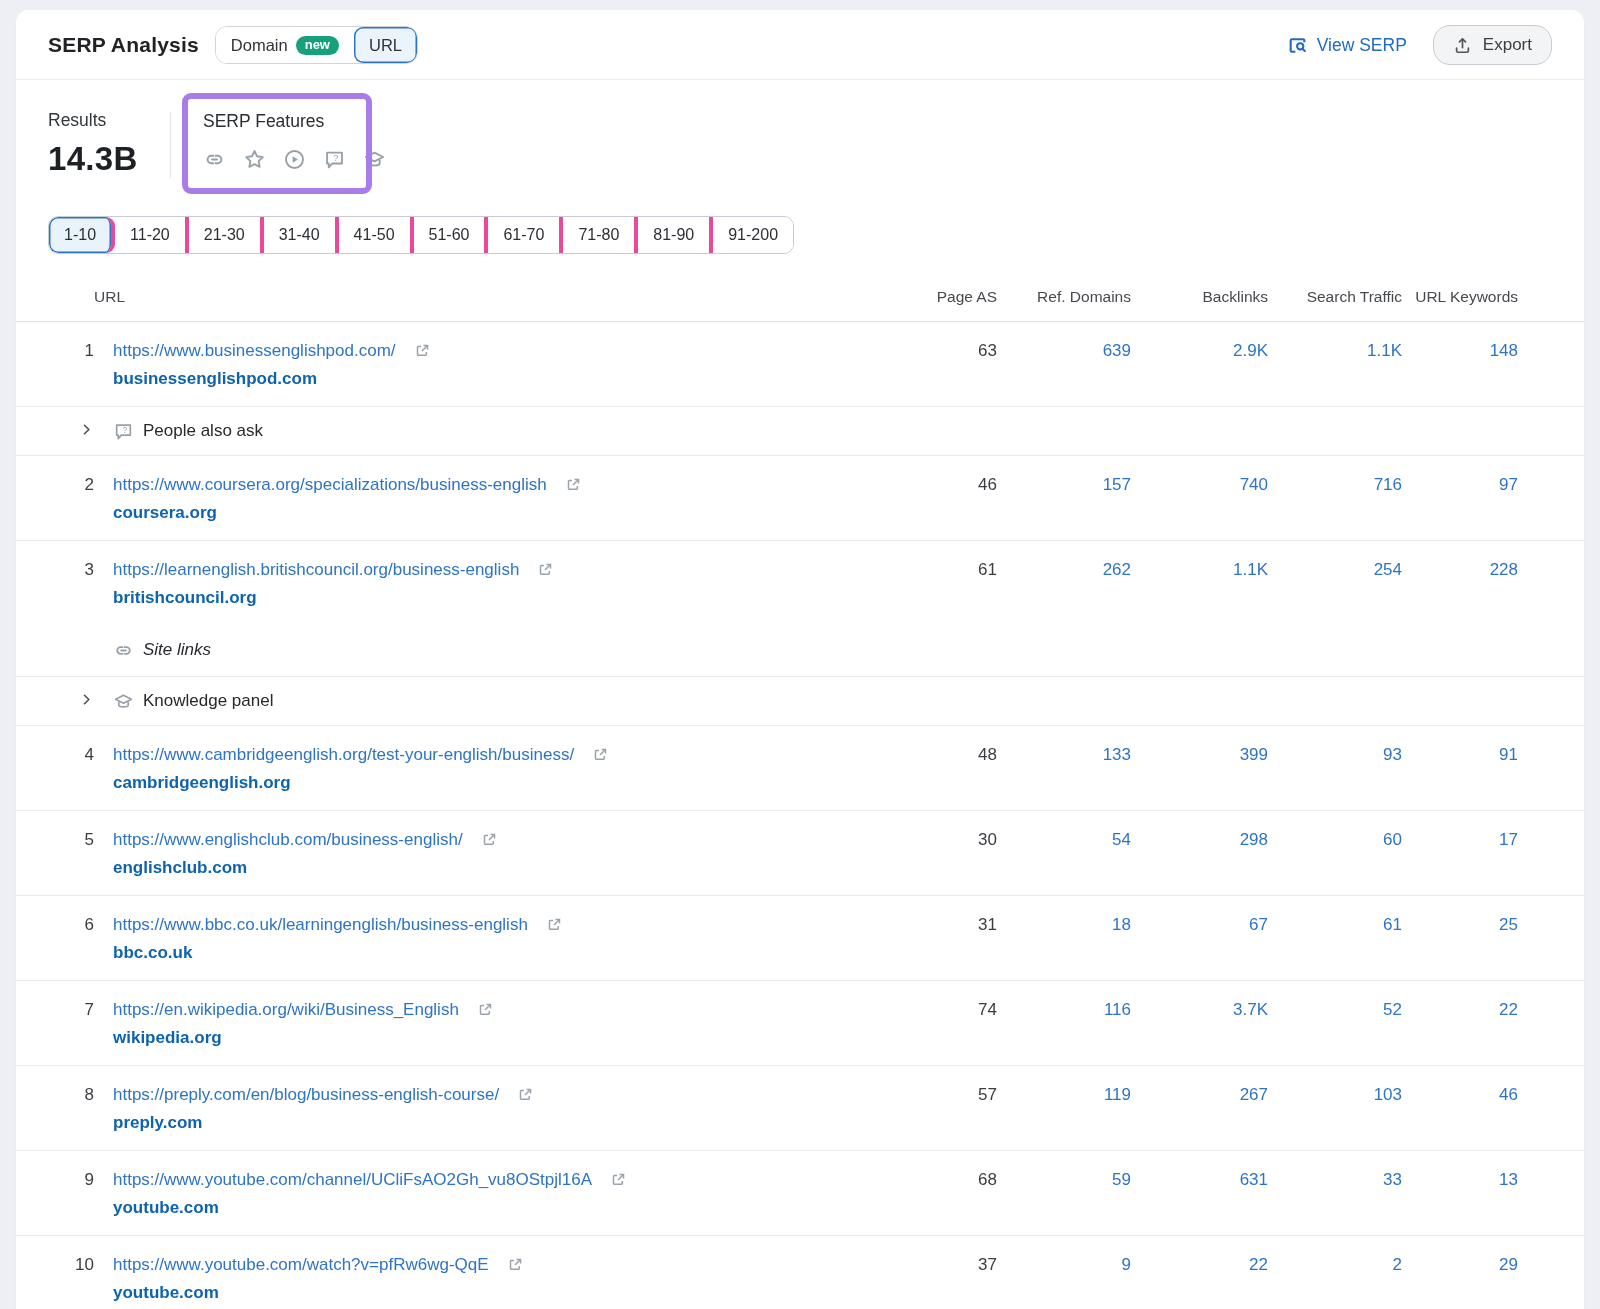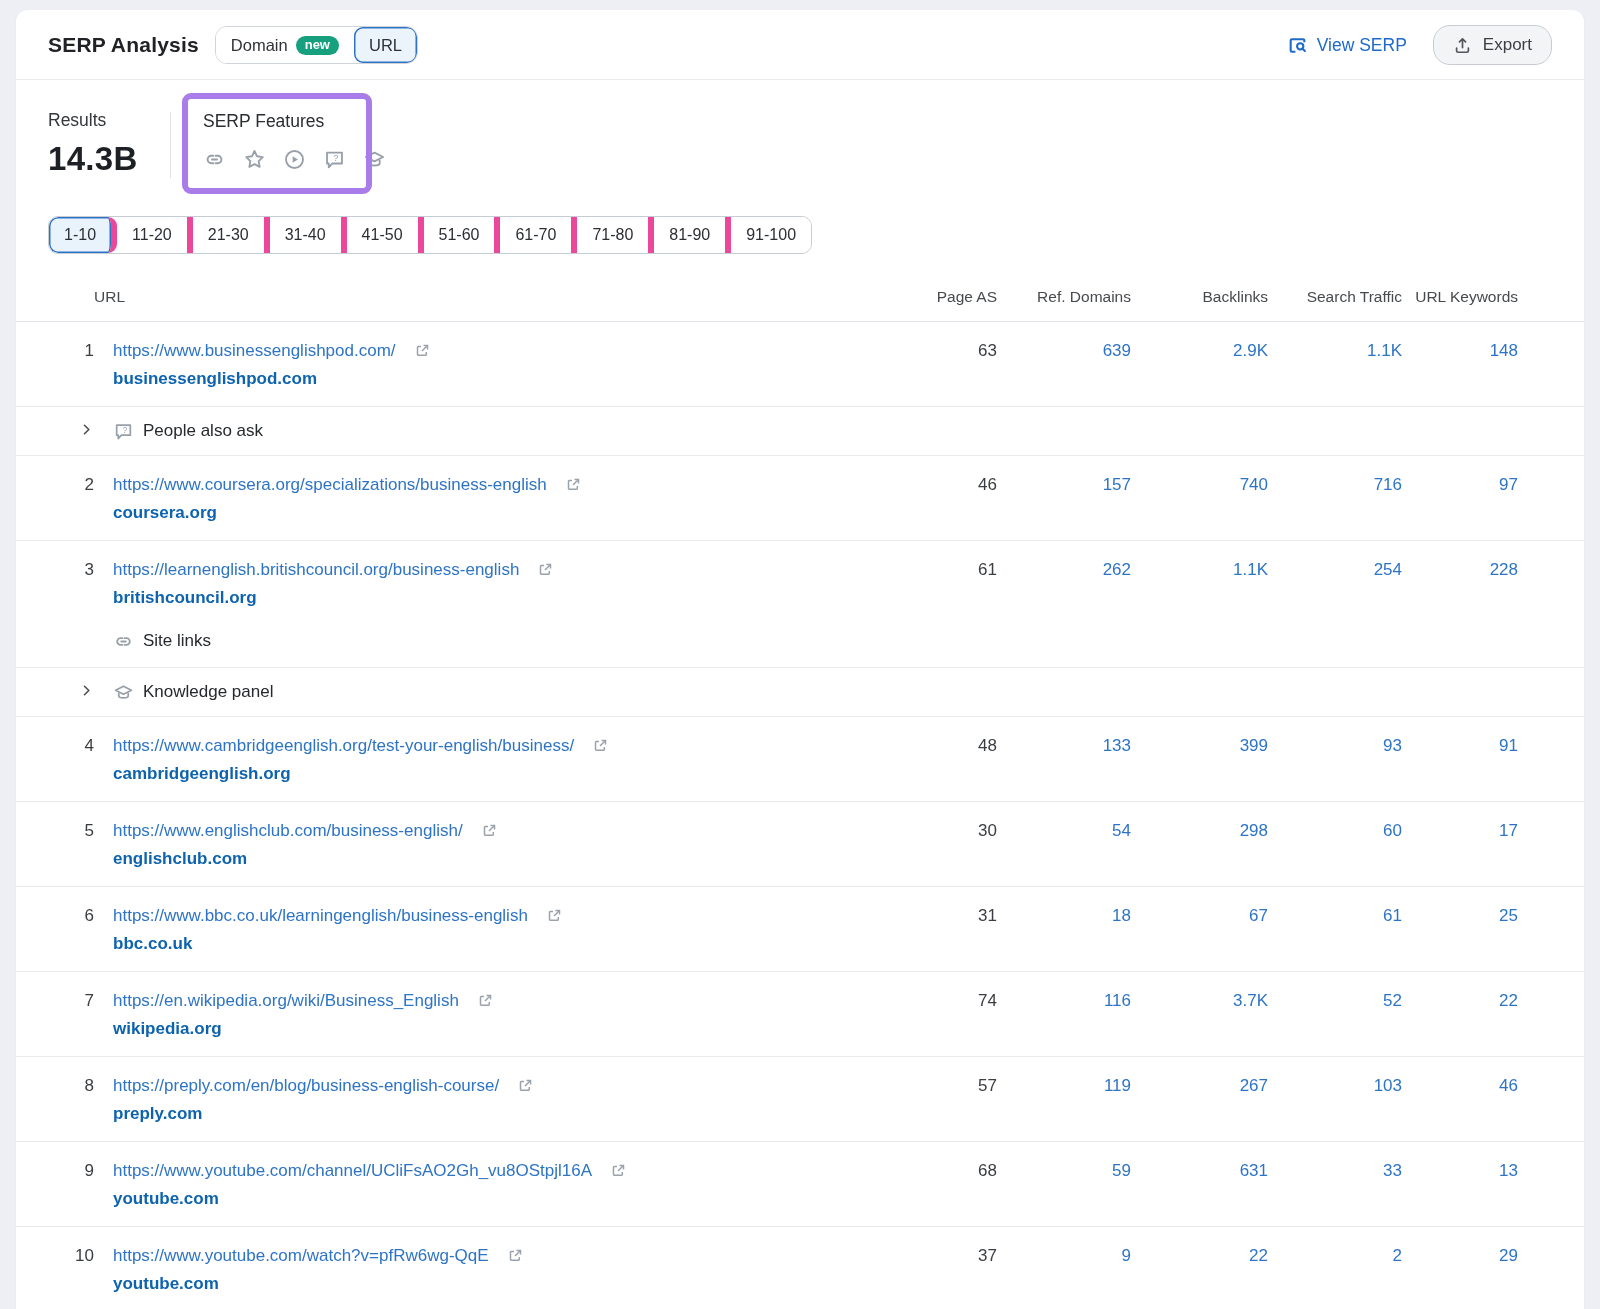--- a/index.html
+++ b/index.html
@@ -68,21 +68,21 @@
     width:190px; height:101px;
     border:6px solid #a87ce9; border-radius:9px;
     pointer-events:none;
   }
   
   .pagination {
     display:inline-flex; margin:4px 0 0 32px;
     border:1px solid #c6ccd4; border-radius:10px; overflow:hidden; background:#fff;
   }
   .pbtn {
-    background:#fff; border:none; border-right:6px solid #ec4899;
+    background:#fff; border:none; border-right:4px solid #ec4899;
     font-family:inherit; font-size:16px; color:#2c2f33;
     padding:8px 15px; min-width:62px; cursor:pointer; line-height:20px;
   }
   .pbtn:last-child { border-right:none; }
   .pbtn.active {
     background:#e9f3fc; border-radius:9px;
     box-shadow:inset 0 0 0 1.5px #2f73c6;
   }
   
   .table { margin-top:28px; }
@@ -103,21 +103,21 @@
   .result .poscell { line-height:26px; }
   .urlline { display:flex; align-items:center; gap:18px; line-height:26px; }
   a.url { color:#2e74c6; font-size:17px; text-decoration:none; cursor:pointer; }
   a.domain {
     display:inline-block; color:#0d63ae; font-size:17px; font-weight:700;
     text-decoration:none; margin-top:3px; line-height:24px; cursor:pointer;
   }
   .result .cell.num { font-size:17px; line-height:26px; }
   .num.dark { color:#3a3d42; }
   .num.link a { color:#2e74c6; text-decoration:none; cursor:pointer; }
-  .subfeat { display:flex; align-items:center; gap:9px; margin-top:20px; font-size:17px; color:#26292d; line-height:22px; }
+  .subfeat { display:flex; align-items:center; gap:9px; margin-top:29px; font-size:17px; color:#26292d; line-height:22px;font-style:italic; }
   .featrow { padding-top:12px; padding-bottom:12px; cursor:pointer; }
   .featrow .poscell { padding-top:3px; }
   .featline { display:flex; align-items:center; gap:9px; font-size:17px; color:#26292d; line-height:24px; }
   .chev { display:inline-flex; }
   .lastrow { padding-bottom:30px; }
 </style>
 </head>
 <body>
 
 <div class="card">
@@ -215,21 +215,21 @@
   <div class="pagination">
     <button class="pbtn active">1-10</button>
     <button class="pbtn">11-20</button>
     <button class="pbtn">21-30</button>
     <button class="pbtn">31-40</button>
     <button class="pbtn">41-50</button>
     <button class="pbtn">51-60</button>
     <button class="pbtn">61-70</button>
     <button class="pbtn">71-80</button>
     <button class="pbtn">81-90</button>
-    <button class="pbtn">91-100</button>
+    <button class="pbtn">91-200</button>
   </div>
 
   
   <div class="table">
 
     <div class="trow thead">
       <div class="cell"></div>
       <div class="cell urlcell">URL</div>
       <div class="cell num">Page AS</div>
       <div class="cell num">Ref. Domains</div>

